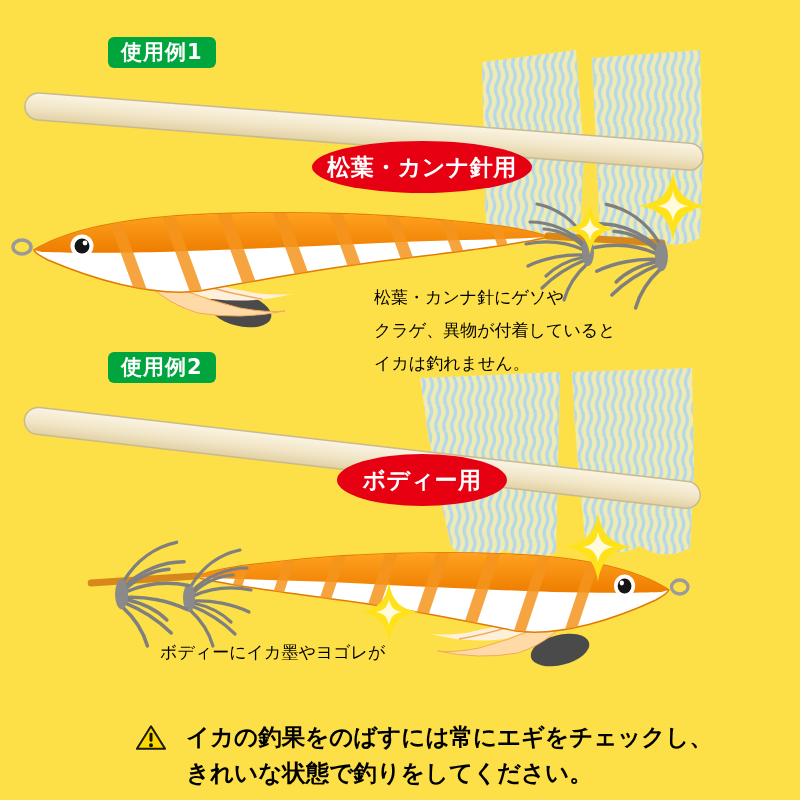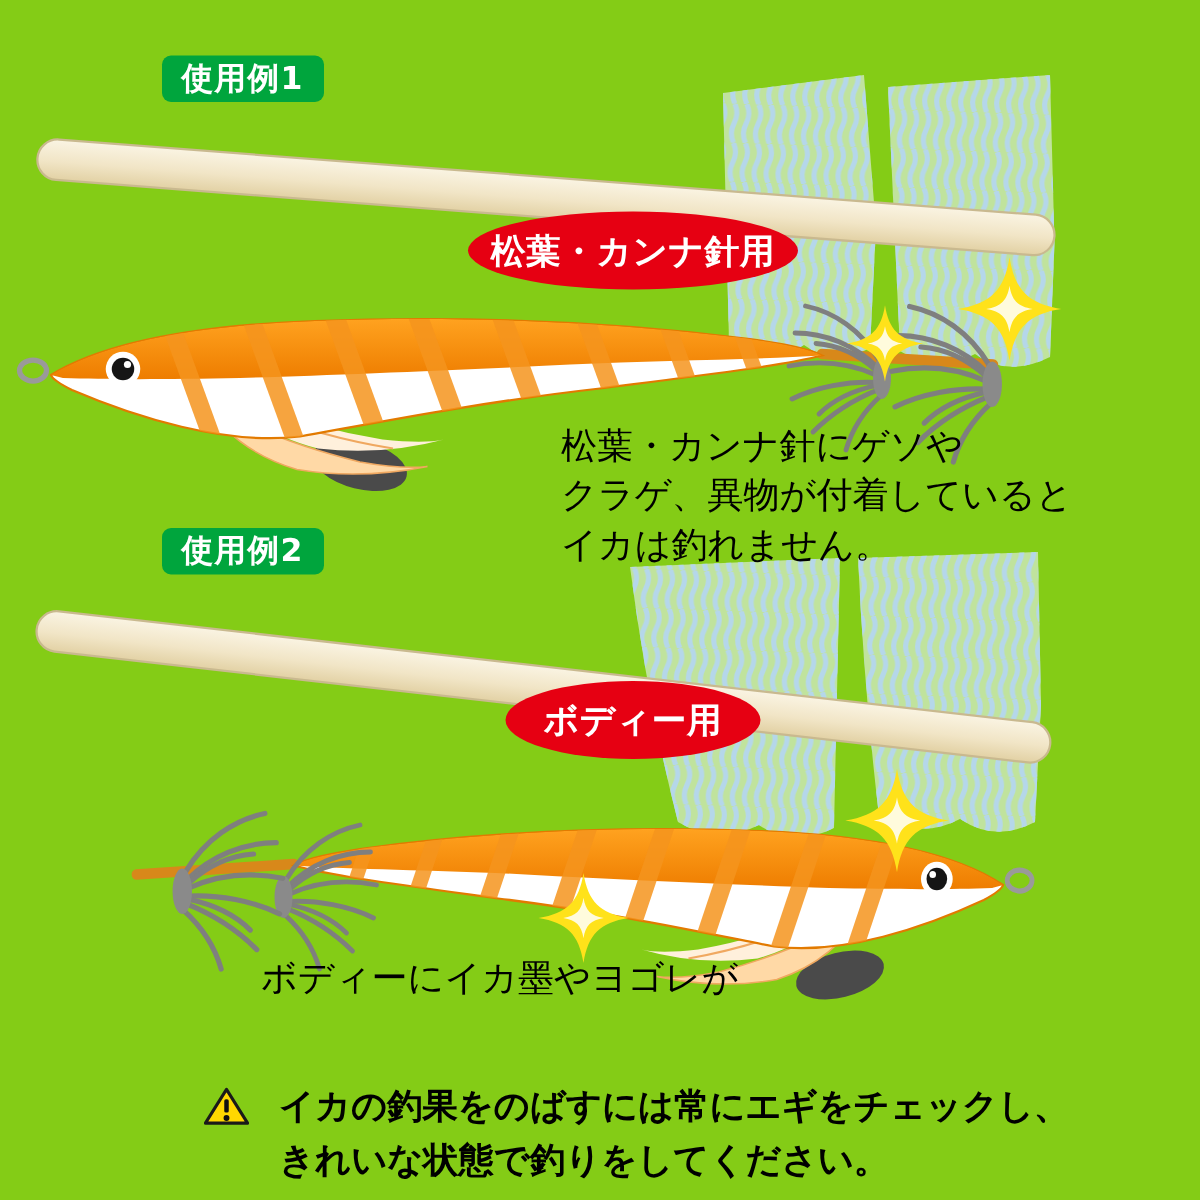--- a/index.html
+++ b/index.html
@@ -1,25 +1,25 @@
 <!DOCTYPE html>
 <html style="--badge-green: #00A53D; --badge-red: #E60012; --lure-orange: #F08300; --lure-orange-dark: #E27A00; --handle-cream: #F1E5C6; --bristle-blue: #B5D7EA; --sparkle-yellow: #FFE21A; --hook-gray: #7F7F7F; --sinker-gray: #4A4A4A; --warning-yellow: #FFD800; --text-black: #000000;"><head>
 <meta charset="utf-8">
 <style>
   html,body{margin:0;padding:0;background:#fff;}
-  .page{position:relative;width:800px;height:800px;background:#84cc16;overflow:hidden;
+  .page{position:relative;width:800px;height:800px;background:#fde047;overflow:hidden;
         font-family:"DejaVu Sans","Liberation Sans",sans-serif;}
   .art{position:absolute;left:0;top:0;}
   .badge{position:absolute;height:31px;line-height:31px;padding:0 13px;border-radius:6px;
          background:var(--badge-green,#00A53D);color:#fff;font-weight:bold;font-size:21px;
          letter-spacing:1px;white-space:nowrap;}
   .oval{position:absolute;height:52px;border-radius:50%;background:var(--badge-red,#E60012);
         color:#fff;font-weight:bold;font-size:23px;display:flex;align-items:center;
         justify-content:center;letter-spacing:.5px;white-space:nowrap;}
-  .caption{position:absolute;font-size:24px;line-height:33px;color:var(--text-black,#000);
+  .caption{position:absolute;font-size:17px;line-height:33px;color:var(--text-black,#000);
            white-space:nowrap;}
   .footer{position:absolute;left:136px;top:719px;display:flex;gap:20px;font-weight:bold;
           font-size:23.5px;line-height:36px;color:var(--text-black,#000);white-space:nowrap;}
   .wicon{margin-top:5px;flex:0 0 auto;}
 </style>
 </head>
 <body>
 
 <div class="page">
 
@@ -141,21 +141,21 @@
   <div class="caption" style="left:374px;top:281px;">
     <div>松葉・カンナ針にゲソや</div>
     <div>クラゲ、異物が付着していると</div>
     <div>イカは釣れません。</div>
   </div>
 
   <div class="badge" style="left:108px;top:352px;">使用例2</div>
 
   <div class="oval" style="left:337px;top:454px;width:170px;">ボディー用</div>
 
-  <div class="caption" style="left:174px;top:636px;">
+  <div class="caption" style="left:160px;top:636px;font-family:Liberation Serif, serif;">
     <div>ボディーにイカ墨やヨゴレが</div>
   </div>
 
   <div class="footer">
     <span class="wicon">
       <svg width="30" height="27" viewBox="0 0 32 28">
         <path d="M16 2 L31 26 H1 Z" fill="#FFD800" stroke="#1a1a1a" stroke-width="2.2" stroke-linejoin="round"></path>
         <rect x="14.4" y="9" width="3.2" height="9.5" rx="1.2" fill="#111"></rect>
         <circle cx="16" cy="22.3" r="2.1" fill="#111"></circle>
       </svg>

